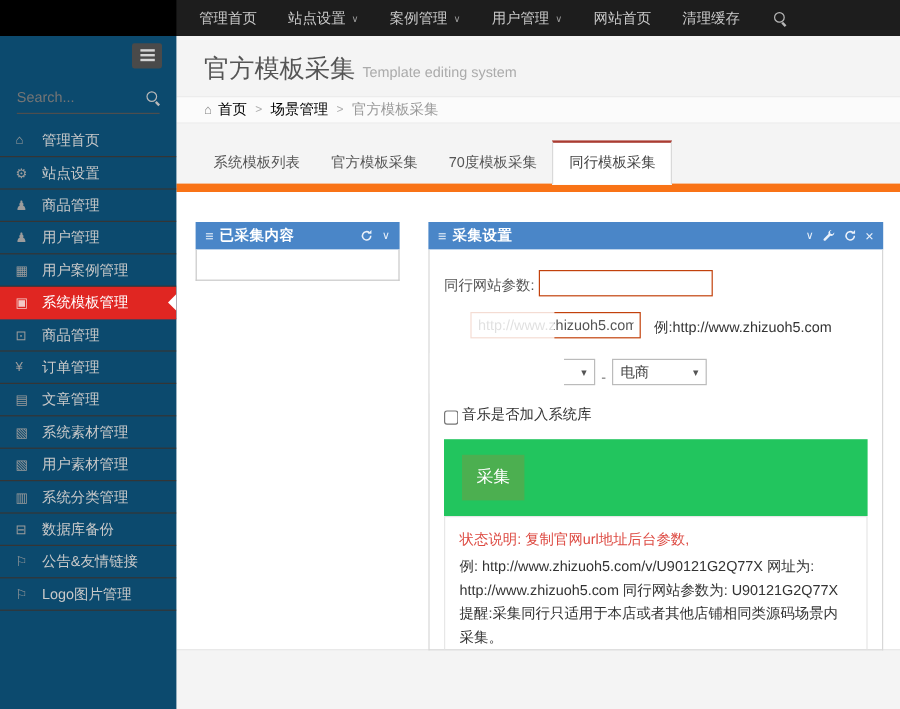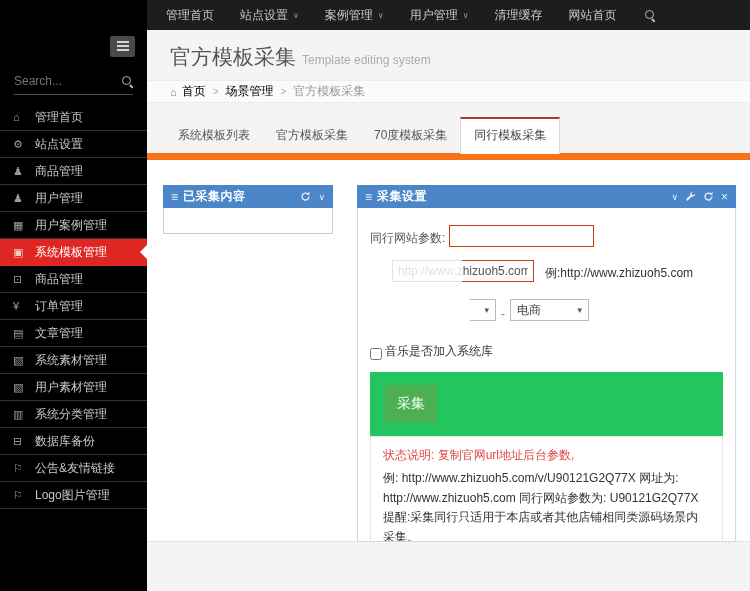--- a/index.html
+++ b/index.html
@@ -17,21 +17,21 @@
   .nav-search{display:flex;align-items:center;padding:0 14px;cursor:pointer}
 
   
   .icon-search{position:relative;width:12px;height:12px;display:inline-block}
   .icon-search::before{content:'';position:absolute;left:1px;top:1px;width:7px;height:7px;
       border:1.5px solid #b9b9b9;border-radius:50%}
   .icon-search::after{content:'';position:absolute;left:8.5px;top:8.5px;width:4px;height:1.5px;
       background:#b9b9b9;transform:rotate(45deg);transform-origin:left center}
 
   
-  .sidebar{position:absolute;left:0;top:30px;width:147px;height:561px;background:#000000;overflow:hidden;z-index:20}
+  .sidebar{position:absolute;left:0;top:30px;width:147px;height:561px;background:#0c4a6e;overflow:hidden;z-index:20}
   .sb-top{height:32px;display:flex;justify-content:flex-end;align-items:center;padding:0 12px}
   .hamburger{width:25px;height:21px;background:#4a4a4a;border:0;border-radius:2px;cursor:pointer;
              display:flex;align-items:center;justify-content:center}
   .bars{width:12px;height:2px;background:#d6d6d6;box-shadow:0 4px 0 #d6d6d6,0 -4px 0 #d6d6d6;display:block}
   .sb-search{margin:6px 14px 0;height:27px;border-bottom:1px solid #4e4e4e;display:flex;align-items:center}
   .sb-search input{flex:1;background:transparent;border:0;outline:0;color:#a9a9a9;font-size:12px;min-width:0}
   .menu{list-style:none;margin-top:9px}
   .mi-row{position:relative;height:27px;display:flex;align-items:center;padding-left:13px;
           font-size:12px;color:#c9c9c9;border-bottom:1px solid #353535;cursor:pointer}
   .mico{width:17px;font-size:11px;color:#9c9c9c;flex:none}
@@ -90,21 +90,21 @@
   .frow.r2 .txt{width:142px;margin-left:22px}
   .hint{margin-left:11px;color:#333}
   .frow.r3{margin-top:17px}
   .sel{height:22px;border:1px solid #bbb;background:#fff;display:flex;align-items:center;
        font-size:12px;color:#444;padding:0 6px;cursor:pointer}
   .sel .sv{flex:1}
   .sel .car{font-size:9px;color:#555;margin-left:6px}
   .sel1{width:66px;margin-left:60px}
   .dash{margin:0 5px;color:#777}
   .sel2{width:79px}
-  .frow.chk{margin-top:22px;color:#333}
+  .frow.chk{margin-top:16px;color:#333}
   .frow.chk input{width:12px;height:12px;margin-right:3px}
   .action-box{margin-top:12px;height:64px;background:#22c55e;padding:13px 15px}
   .btn-collect{min-width:47px;height:38px;background:var(--button-green);color:#fff;border:0;
                font-size:14px;padding:0 12px;cursor:pointer;font-family:inherit}
   .status-box{border:1px solid #e7e7e7;padding:9px 12px;font-size:12px;
               color:#333;line-height:1.65}
   .status-box .red{color:var(--status-red);margin-bottom:3px}
 
   .censor{position:absolute;background:#fff}
   .censor.c1{left:30px;top:45px;width:74px;height:33px;background:rgba(255,255,255,.82)}
@@ -125,24 +125,24 @@
       </div>
     <div class="nav-item">
         <span>案例管理</span>
         <span class="caret">∨</span>
       </div>
     <div class="nav-item">
         <span>用户管理</span>
         <span class="caret">∨</span>
       </div>
     <div class="nav-item">
+        <span>网站首页</span>
+      </div>
+    <div class="nav-item">
         <span>清理缓存</span>
-      </div>
-    <div class="nav-item">
-        <span>网站首页</span>
       </div>
     <div class="nav-search">
         <span class="icon-search"></span>
       </div>
   </div>
 </div>
 
 <div class="sidebar">
   <div class="sb-top">
     <button class="hamburger">

